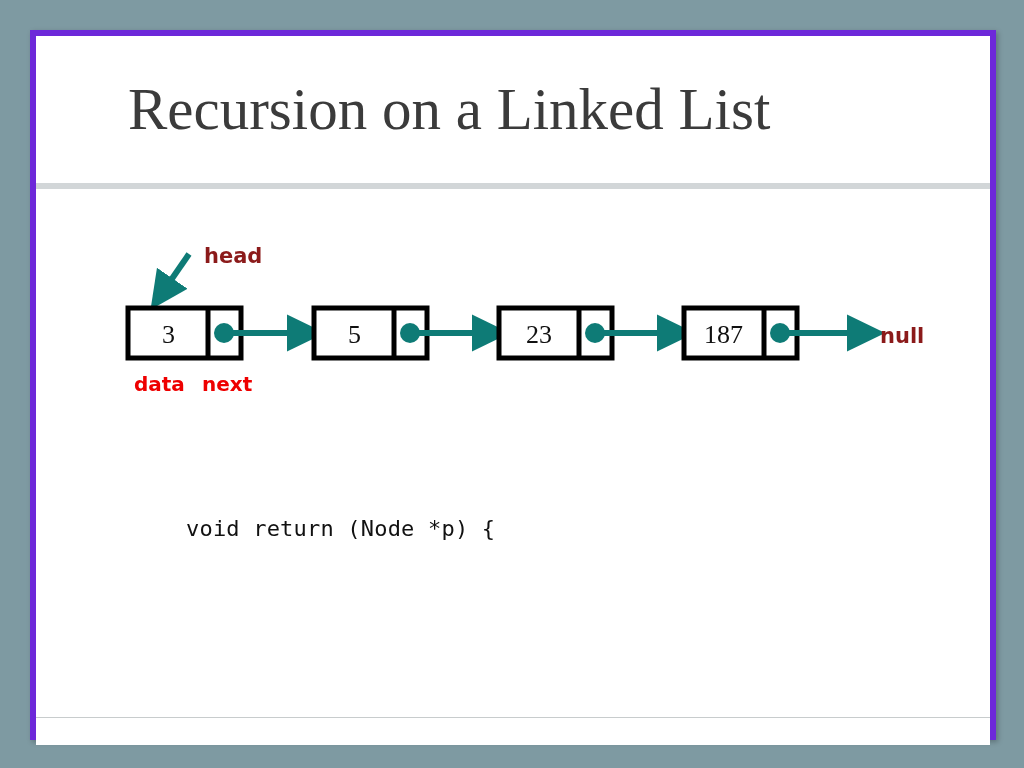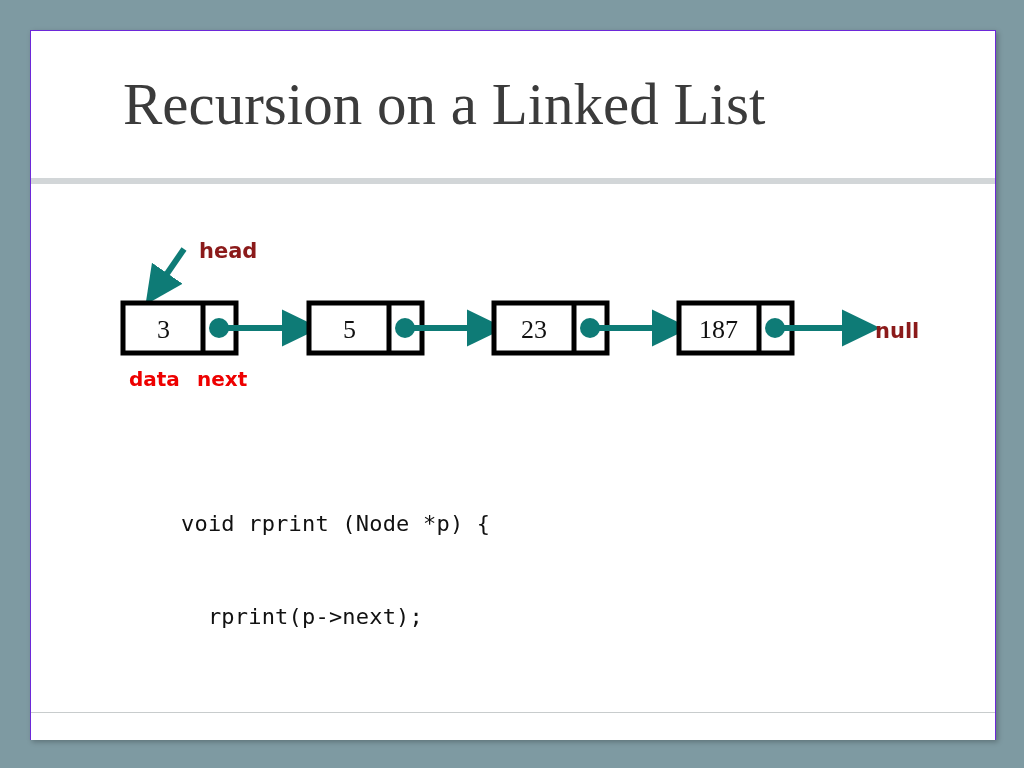--- a/index.html
+++ b/index.html
@@ -15,21 +15,21 @@
   }
 
   
   #slide-frame {
     position: absolute;
     left: 30px;
     top: 30px;
     width: 966px;
     height: 710px;
     background: #ffffff;
-    border: 1px solid #6d28d9;
+    border: 6px solid #6d28d9;
     box-sizing: border-box;
     box-shadow: 2px 2px 5px rgba(0,0,0,0.25);
   }
 
   
   #title-area {
     position: absolute;
     left: 0;
     top: 0;
     width: 100%;
@@ -152,22 +152,21 @@
       </g>
 
       <text x="168" y="72" font-family="DejaVu Sans, Liberation Sans, sans-serif" font-size="21" font-weight="bold" fill="#8b1a1a">head</text>
       <text x="98" y="200" font-family="DejaVu Sans, Liberation Sans, sans-serif" font-size="20" font-weight="bold" fill="#ee0000">data</text>
       <text x="166" y="200" font-family="DejaVu Sans, Liberation Sans, sans-serif" font-size="20" font-weight="bold" fill="#ee0000">next</text>
       <text x="844" y="152" font-family="DejaVu Sans, Liberation Sans, sans-serif" font-size="21" font-weight="bold" fill="#8b1a1a">null</text>
     </svg>
   </div>
 
   <div id="code-block">
-    <div class="code-line">void rprint (Node *p) {</div>
-    <div class="code-line">  rprint(p-&gt;next);</div>
+    <div class="code-line">void return (Node *p) {</div>
     
     
     
     
   </div>
 
   <div id="footer-divider"></div>
   <div id="footer-band"></div>
 
 </div>

